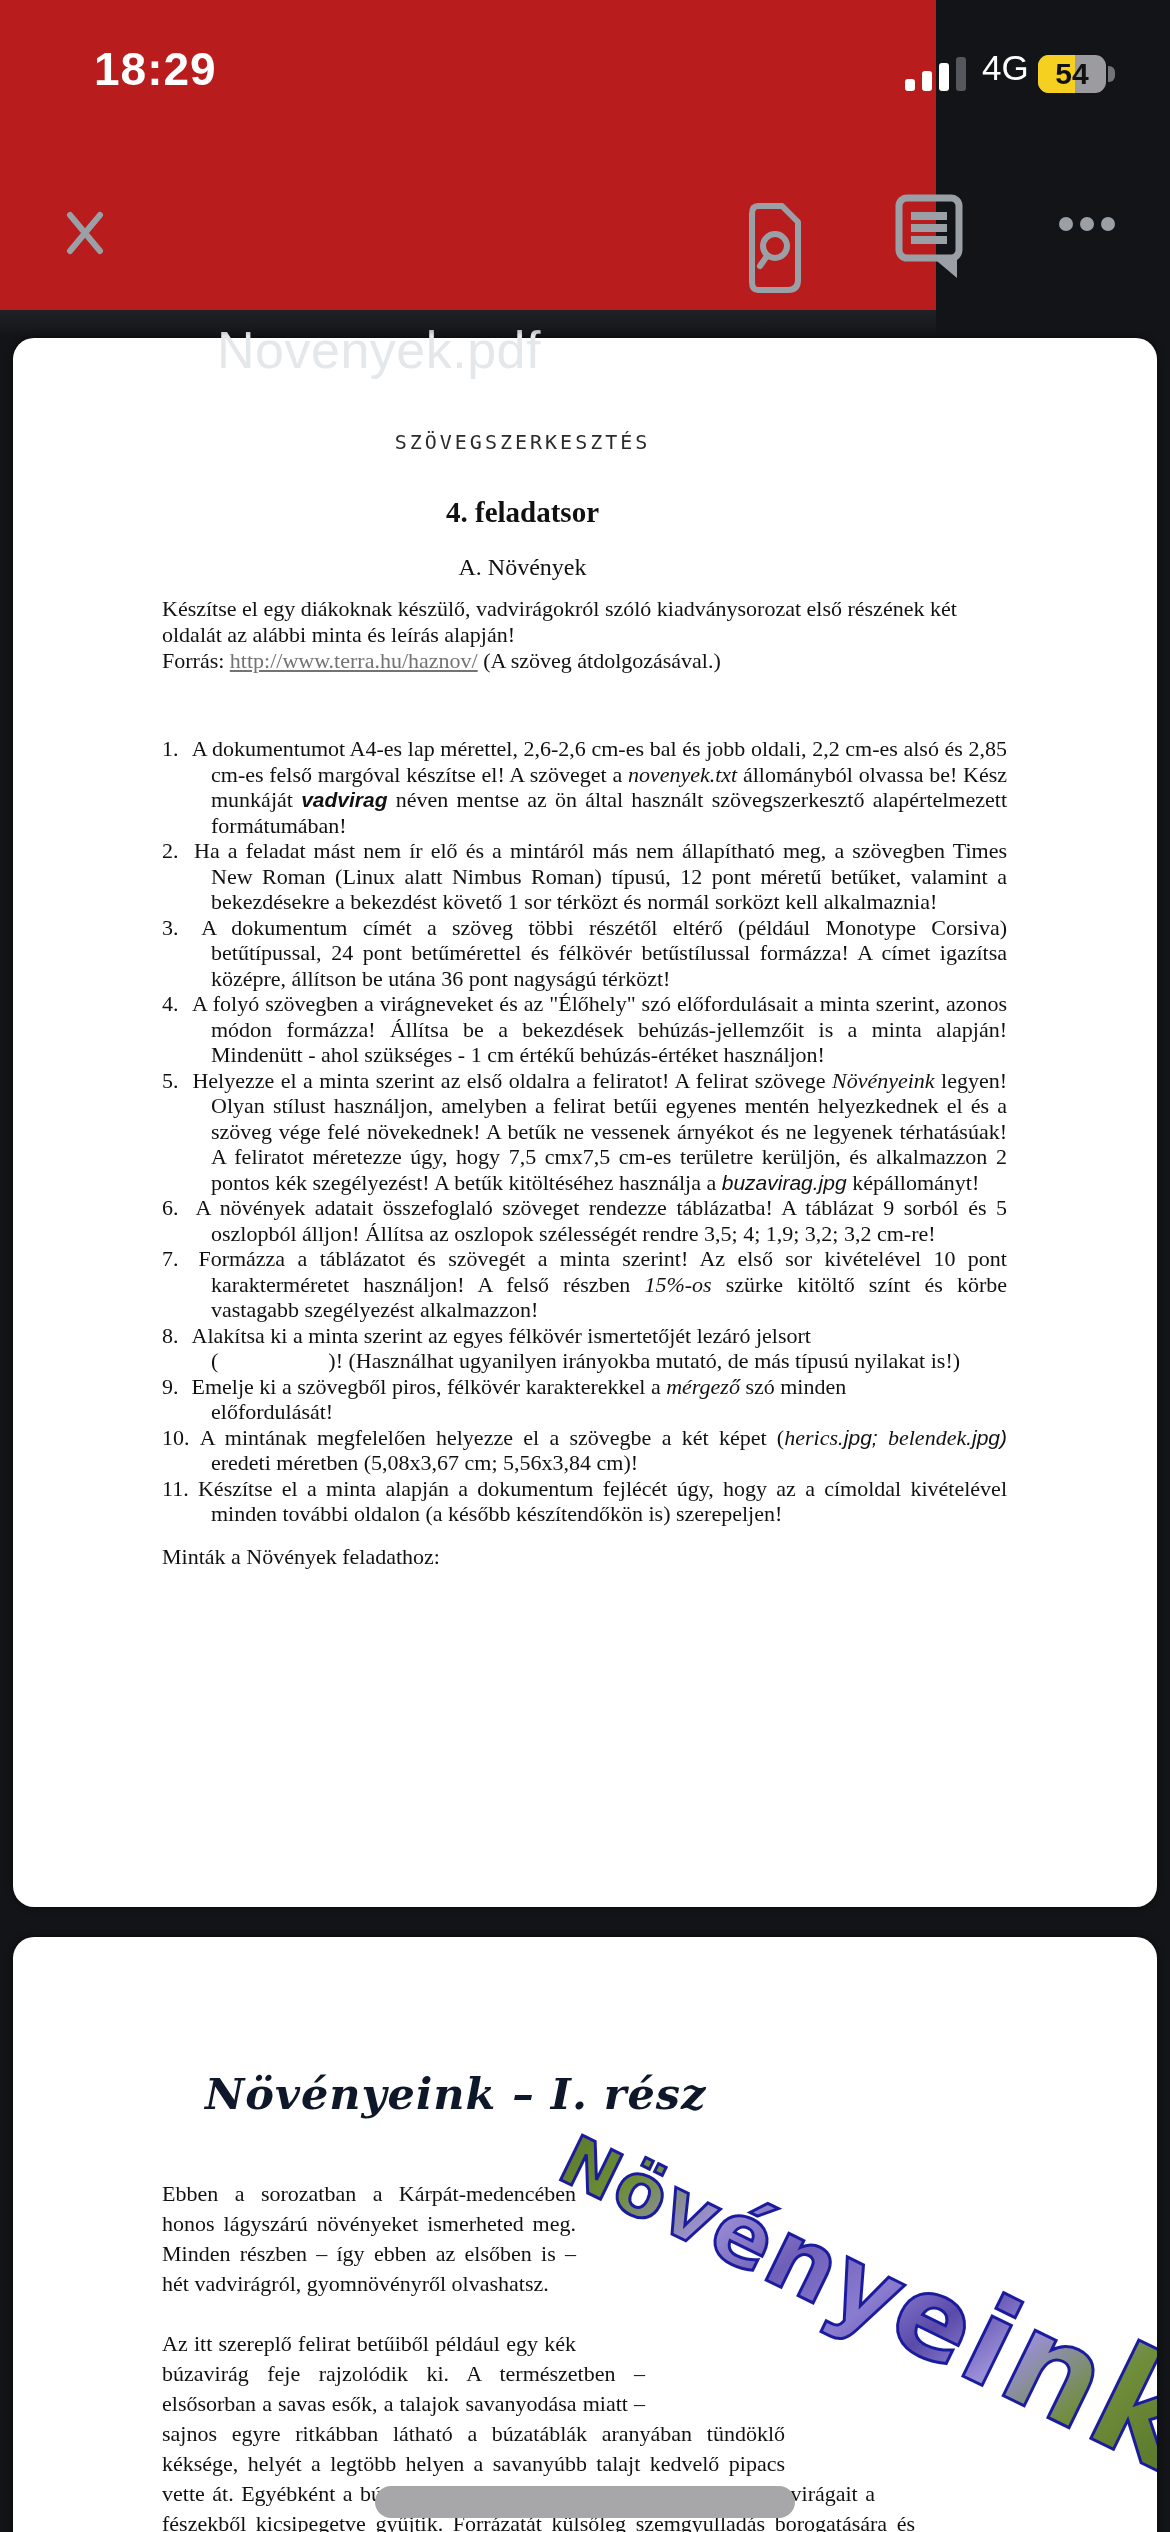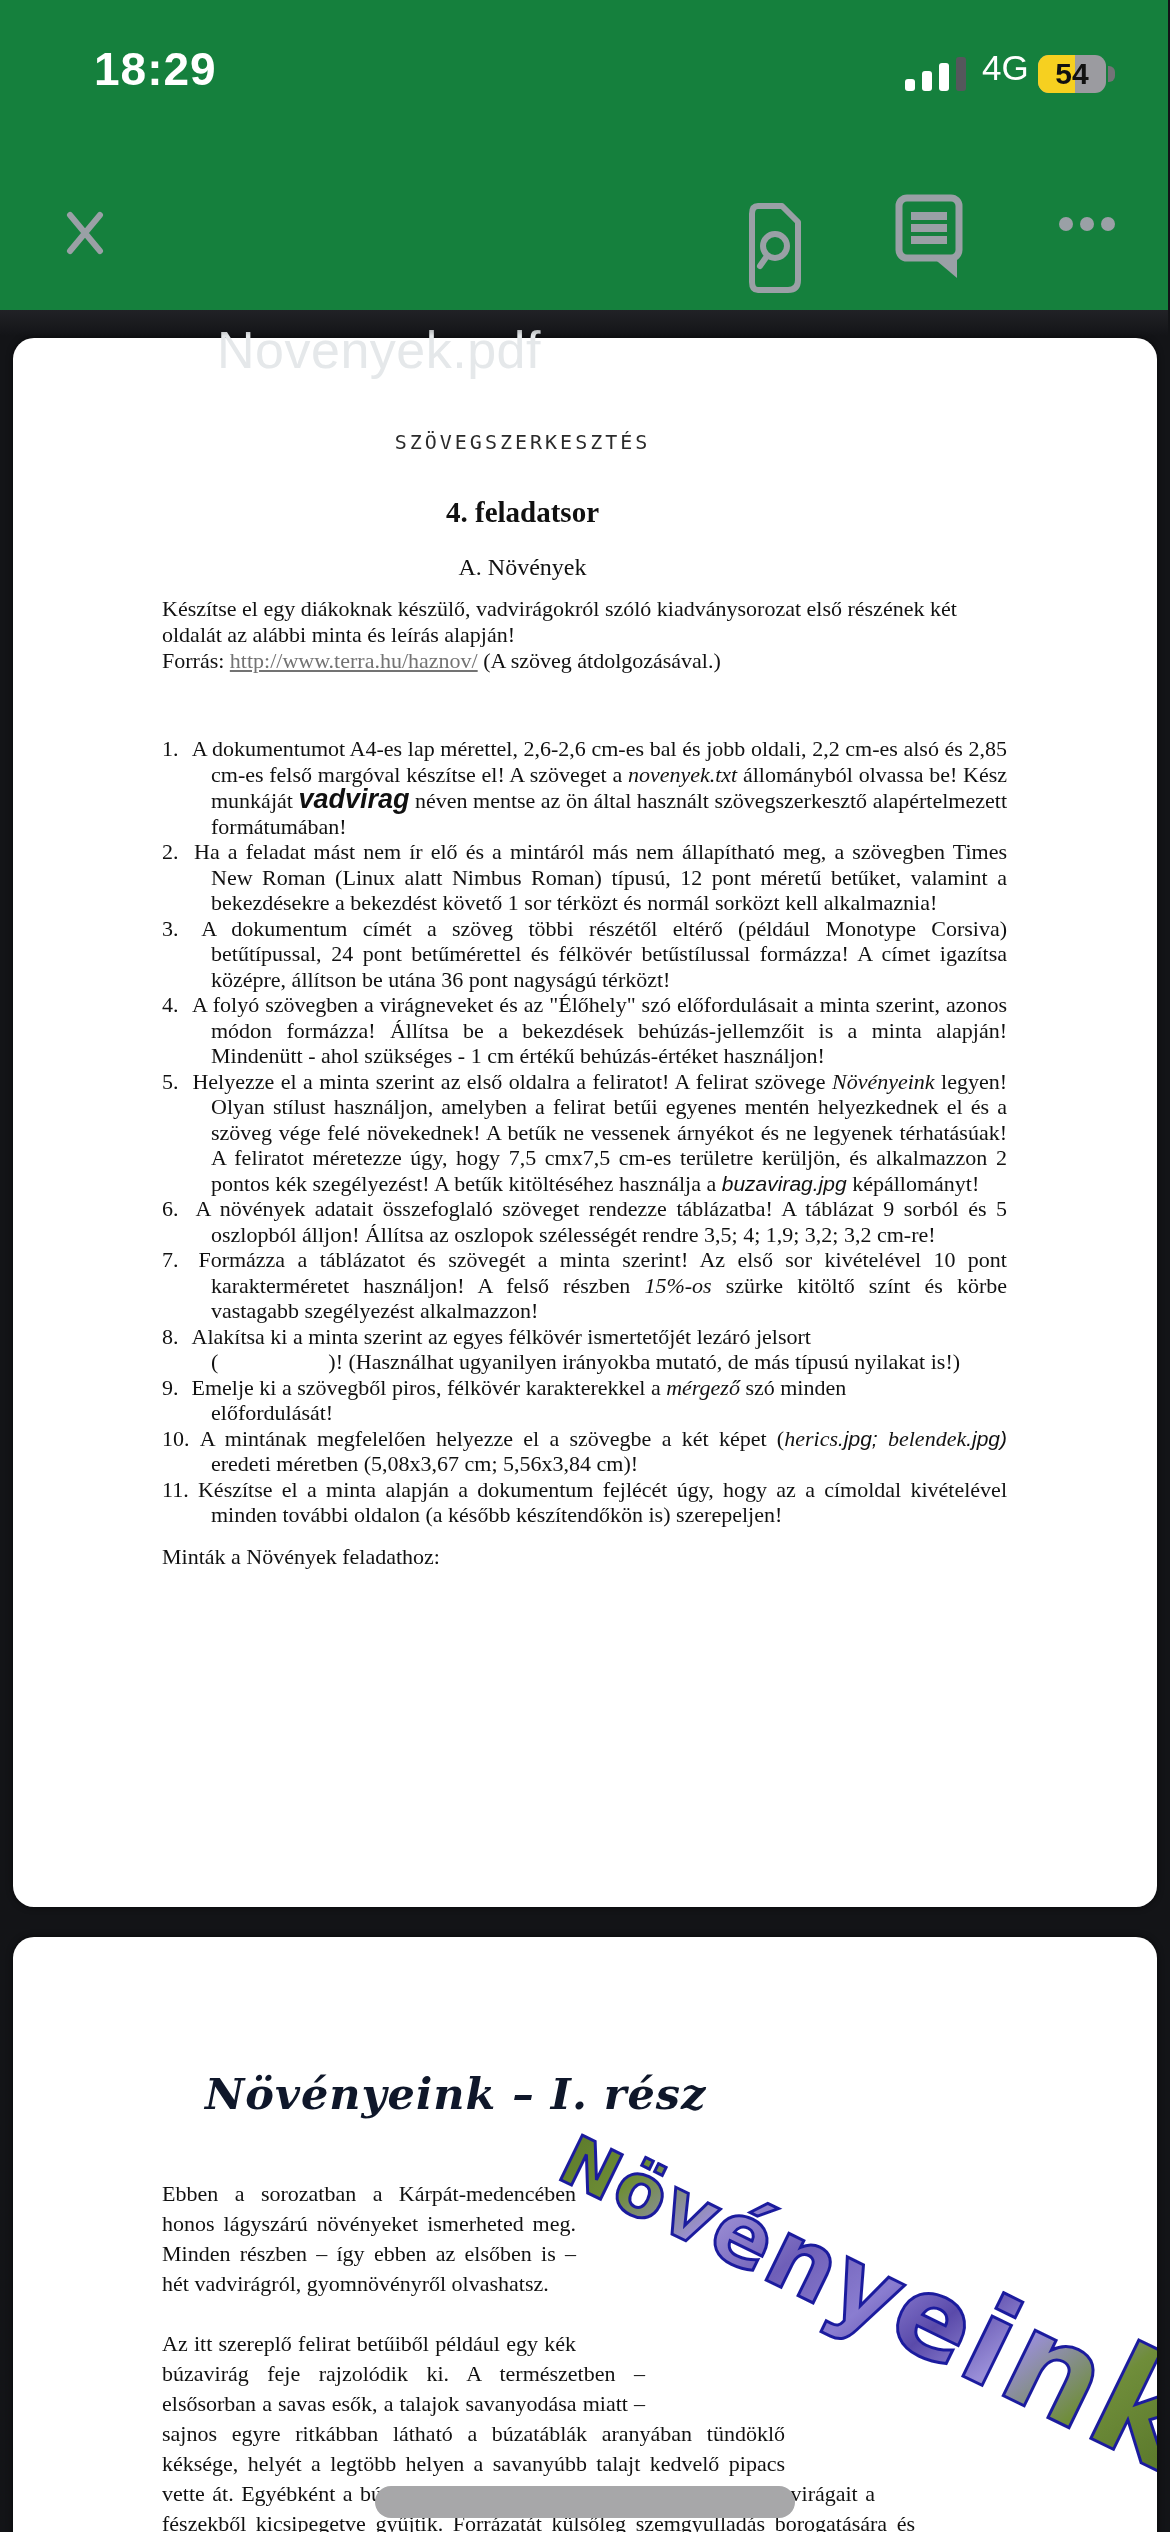--- a/index.html
+++ b/index.html
@@ -1,21 +1,21 @@
 <!DOCTYPE html>
 <html><head>
 <meta charset="utf-8">
 <style>
   html,body{margin:0;padding:0;}
   body{
     width:1170px;height:2532px;position:relative;overflow:hidden;
     background:#131417;font-family:"Liberation Serif",serif;
   }
   
-  .chrome{position:absolute;left:0;top:0;width:1168px;height:310px;background:#15803d;z-index:5;}
+  .chrome{position:absolute;left:0;top:0;width:936px;height:310px;background:#b91c1c;z-index:5;}
   .chrome::after{content:"";position:absolute;left:0;top:310px;width:100%;height:26px;
     background:linear-gradient(#212226,rgba(19,20,23,0));}
   .statusbar{position:absolute;left:0;top:0;width:100%;height:120px;}
   .time{position:absolute;left:94px;top:42px;font-family:"Liberation Sans",sans-serif;
     font-size:46px;font-weight:700;color:#ffffff;letter-spacing:1px;}
   .signal{position:absolute;left:905px;top:55px;width:64px;height:36px;}
   .signal i{position:absolute;bottom:0;width:10px;border-radius:3px;background:#fff;}
   .signal i:nth-child(1){left:0;height:12px;}
   .signal i:nth-child(2){left:17px;height:20px;}
   .signal i:nth-child(3){left:34px;height:28px;}
@@ -50,21 +50,21 @@
     transform:translateX(-62px);font-size:24px;}
   .introblock{position:absolute;left:149px;top:258px;width:830px;font-size:22px;line-height:26px;}
   .introblock p{margin:0;}
   .src a{color:#737373;text-decoration:underline;}
   .tasks{position:absolute;left:149px;top:398px;width:845px;font-size:22px;line-height:25.5px;}
   .task{text-align:justify;padding-left:49px;text-indent:-49px;margin:0;}
   .tnum{display:inline-block;min-width:24px;text-indent:0;}
   .footer-line{position:absolute;left:149px;top:1206px;font-size:22px;}
   .s-i{font-style:italic;}
   .s-isans{font-style:italic;font-family:"Liberation Sans",sans-serif;font-size:21px;}
-  .s-bisans{font-style:italic;font-weight:bold;font-family:"Liberation Sans",sans-serif;font-size:27px;}
+  .s-bisans{font-style:italic;font-weight:bold;font-family:"Liberation Sans",sans-serif;font-size:21px;}
   
   .p2-title{position:absolute;left:192px;top:132px;font-family:"DejaVu Serif",serif;
     font-style:italic;font-weight:600;font-size:43px;letter-spacing:1px;color:#0f172a;}
   .wordart{position:absolute;left:512px;top:100px;width:650px;height:600px;}
   .p2-content{position:absolute;left:149px;top:242px;width:935px;font-size:22px;line-height:30px;}
   .p2-content p{margin:0 0 30px 0;text-align:justify;}
   .spacer{float:right;clear:right;}
   .sp1{width:521px;height:152px;}
   .sp2{width:452px;height:60px;}
   .sp3{width:312px;height:60px;}

